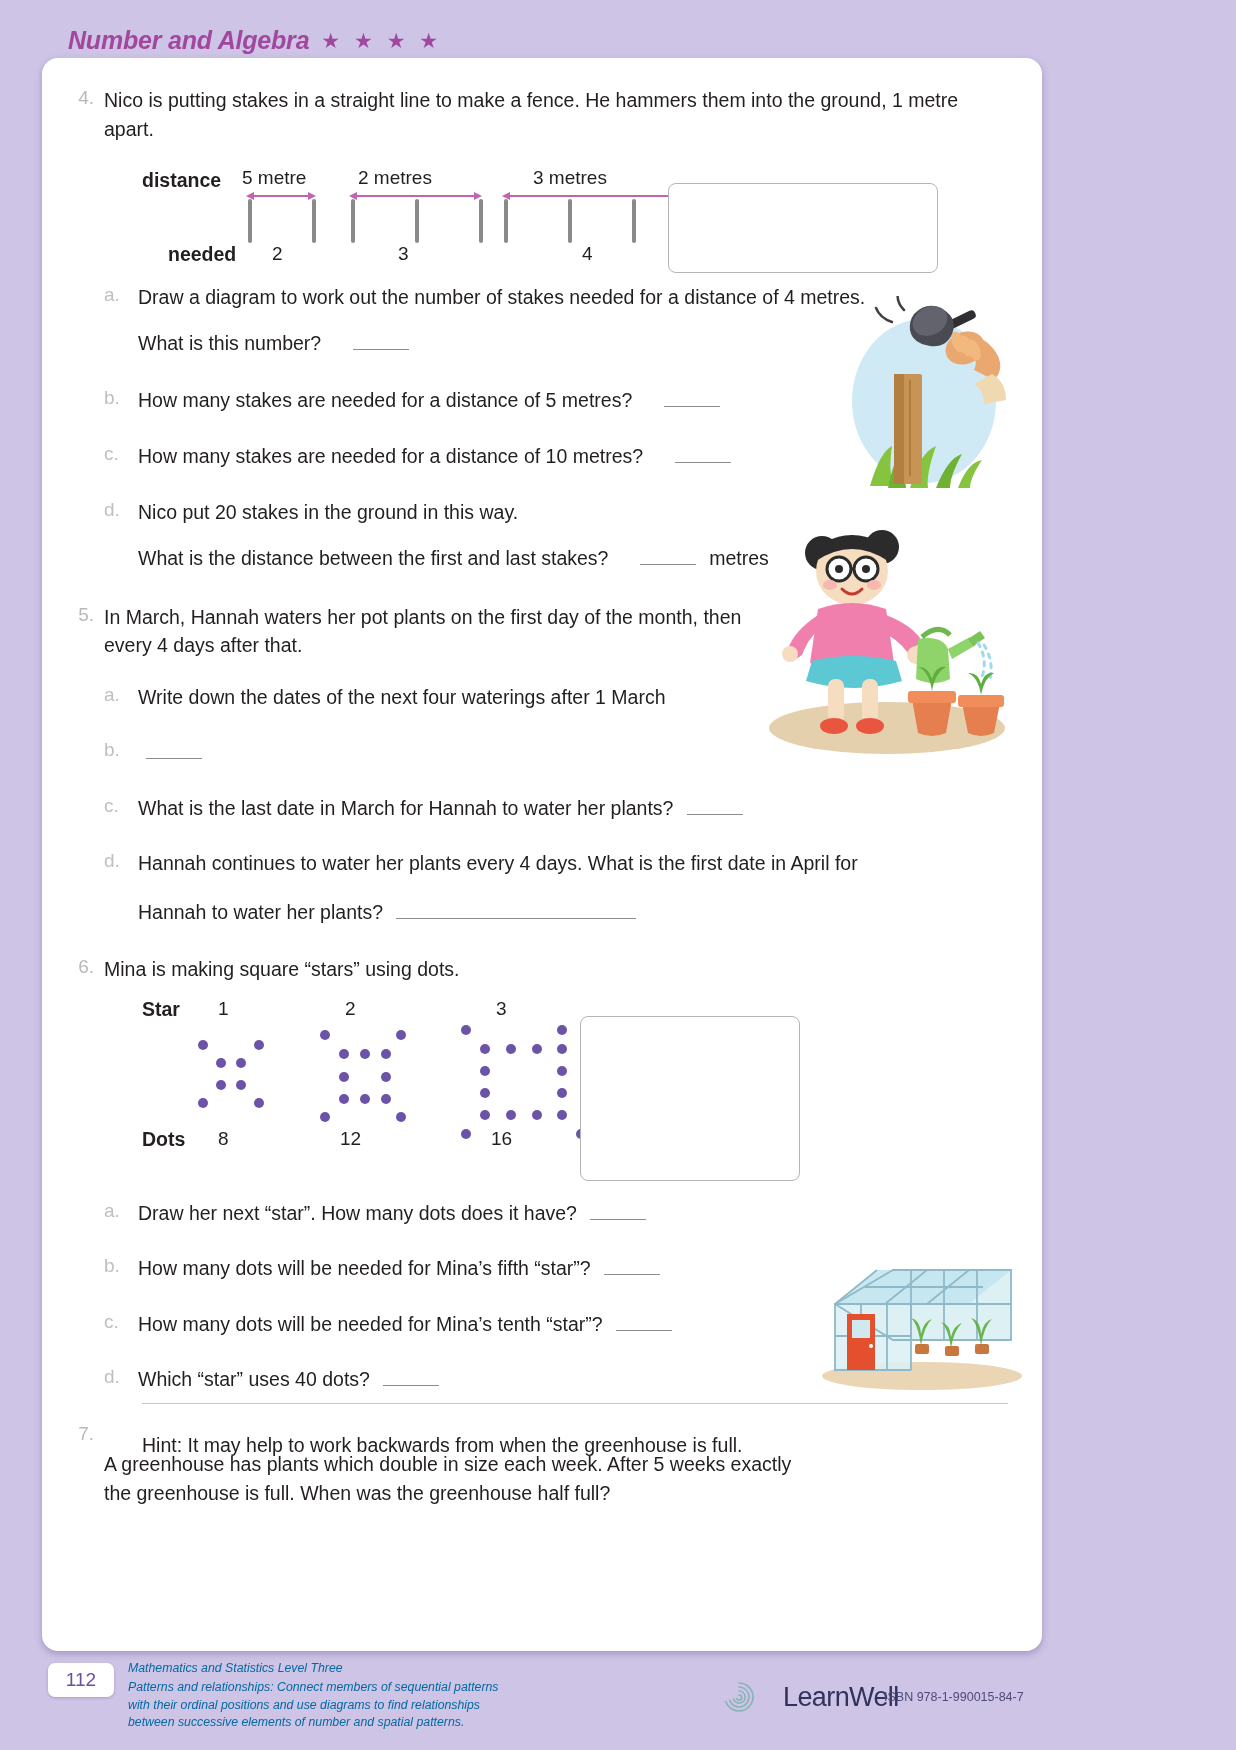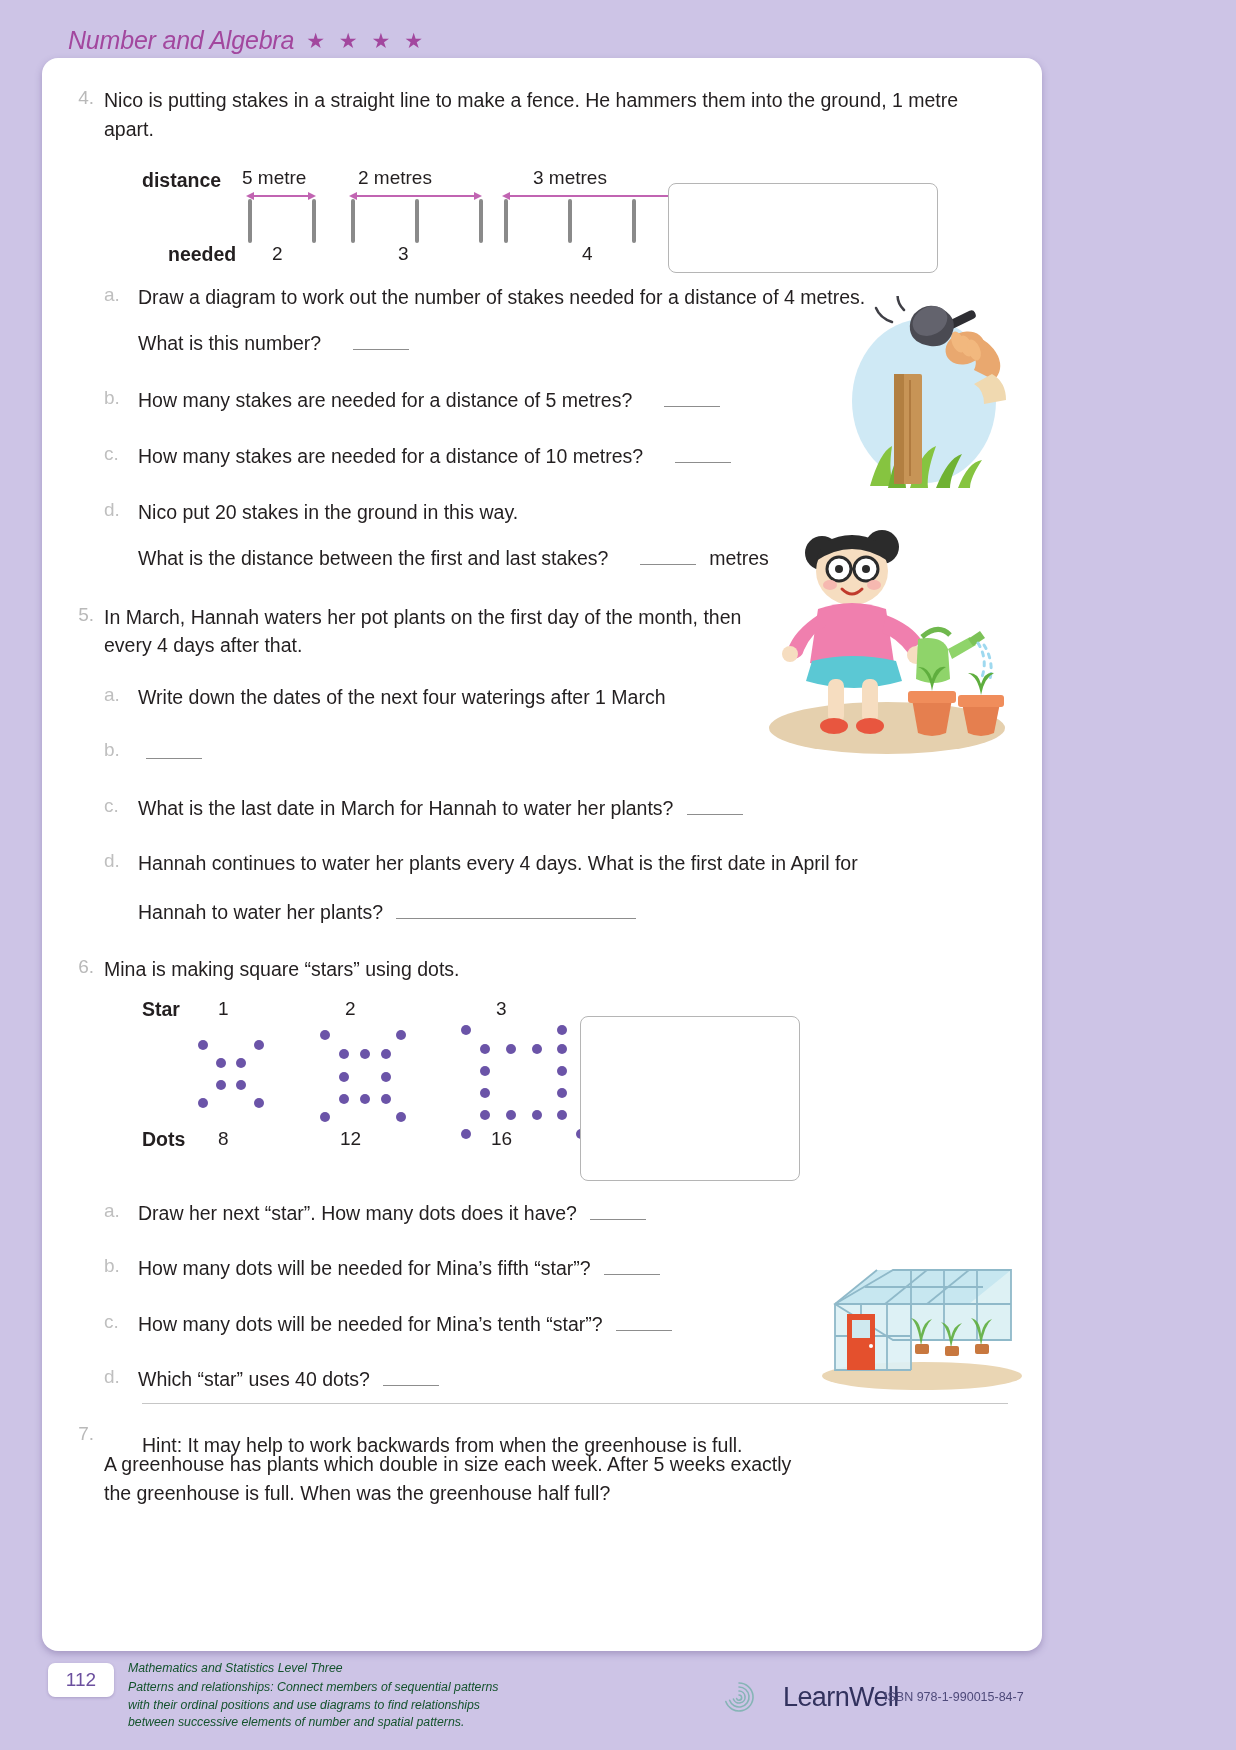--- a/index.html
+++ b/index.html
@@ -18,21 +18,21 @@
     position: absolute;
     left: 68px;
     top: 26px;
     display: flex;
     align-items: center;
     gap: 12px;
   }
   .header-title {
     font-size: 25px;
     font-style: italic;
-    font-weight: normal;
+    font-weight: bold;
     color: #a2479e;
     letter-spacing: -0.2px;
   }
   .header-stars {
     font-size: 21px;
     color: #a2479e;
     letter-spacing: 4px;
   }
 
   
@@ -246,21 +246,21 @@
     font-size: 19px;
     color: #6b4f9e;
     box-shadow: 0 1px 3px rgba(90,70,130,0.3);
   }
   .footer-text {
     position: absolute;
     left: 128px;
     top: 1660px;
     font-size: 12.3px;
     font-style: italic;
-    color: #14532d;
+    color: #0369a1;
     line-height: 1.45;
   }
   .footer-text .line1 { margin-bottom: 1px; }
   .logo-wrap {
     position: absolute;
     left: 722px;
     top: 1680px;
     display: flex;
     align-items: center;
     gap: 27px;

